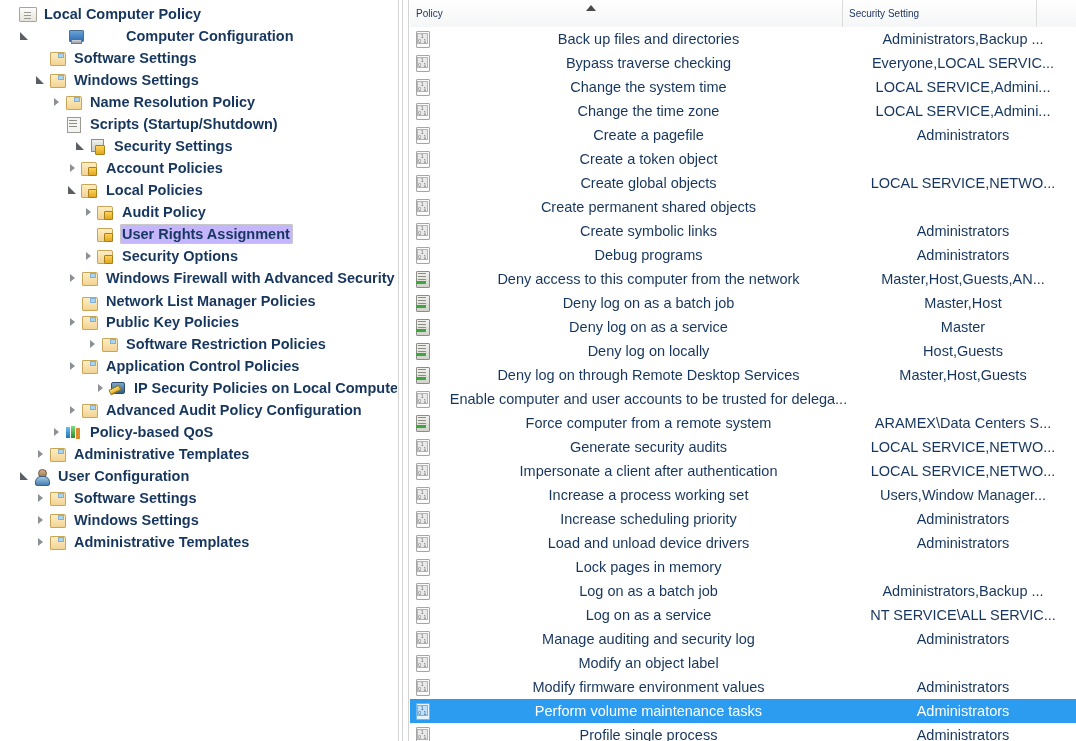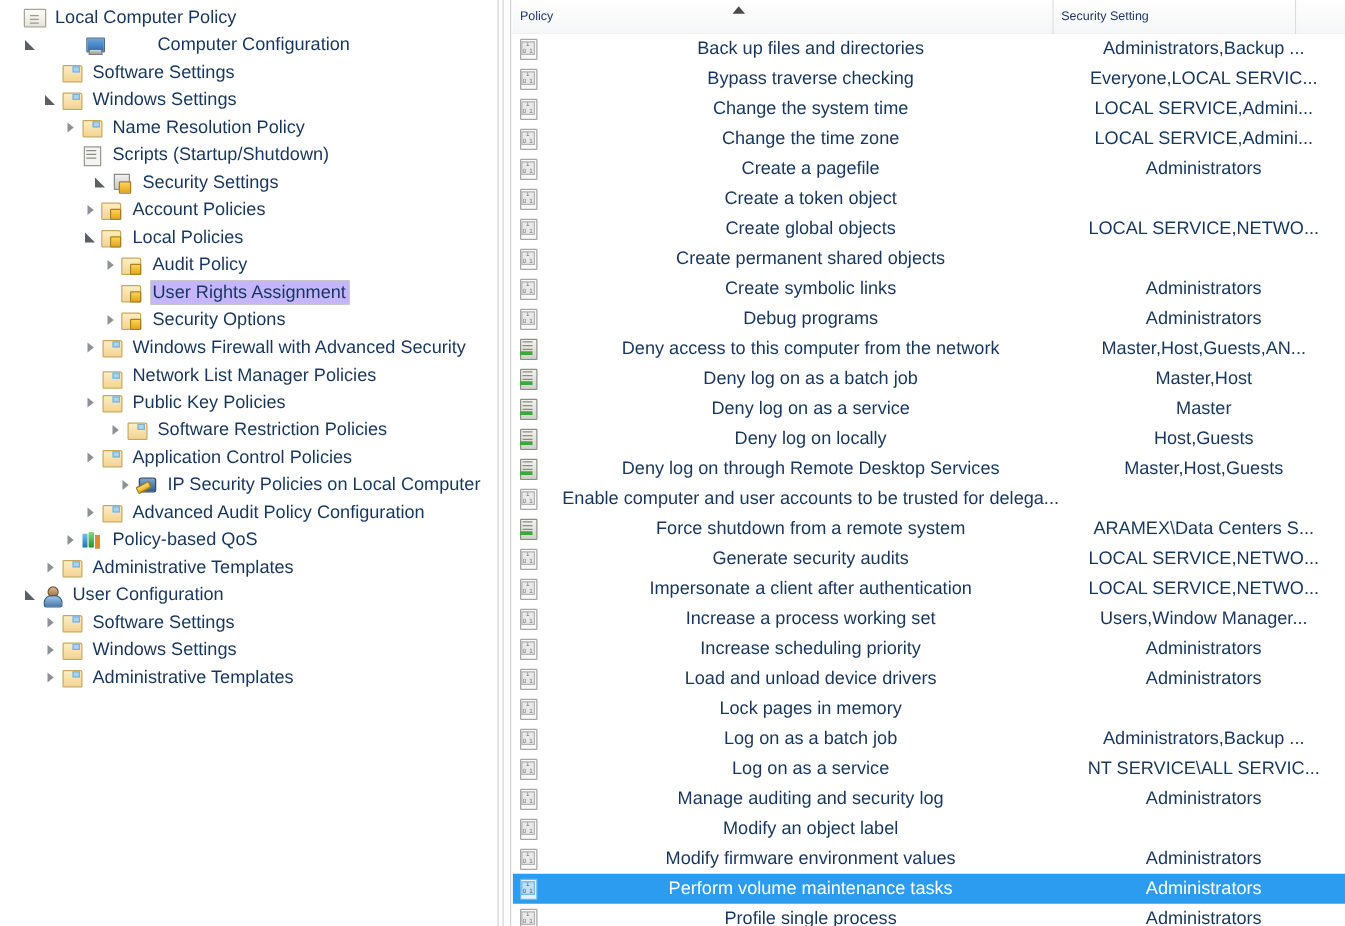--- a/index.html
+++ b/index.html
@@ -62,20 +62,21 @@
   .tree-ico {
     width: 18px; height: 16px;
     flex: 0 0 18px;
     margin-right: 5px;
     position: relative;
   }
   .tree-label {
     color: #17365d;
     padding: 1px 3px 1px 2px;
     line-height: 18px;
+    font-weight: bold;
   }
   .tree-row.selected .tree-label {
     background: #c4b5fd;
     border: 1px solid #c8c8c8;
     padding: 0px 2px 0px 1px;
     border-radius: 1px;
   }
 
   
   .ico-scroll {
@@ -618,21 +619,21 @@
           <span class="cell-policy">Deny log on through Remote Desktop Services</span>
           <span class="cell-setting">Master,Host,Guests</span>
         </div>
         <div class="list-row">
           <span class="row-ico ico-right"></span>
           <span class="cell-policy">Enable computer and user accounts to be trusted for delega...</span>
           <span class="cell-setting"></span>
         </div>
         <div class="list-row">
           <span class="row-ico ico-deny"></span>
-          <span class="cell-policy">Force shutdown from a remote system</span>
+          <span class="cell-policy">Force computer from a remote system</span>
           <span class="cell-setting">ARAMEX\Data Centers S...</span>
         </div>
         <div class="list-row">
           <span class="row-ico ico-right"></span>
           <span class="cell-policy">Generate security audits</span>
           <span class="cell-setting">LOCAL SERVICE,NETWO...</span>
         </div>
         <div class="list-row">
           <span class="row-ico ico-right"></span>
           <span class="cell-policy">Impersonate a client after authentication</span>

